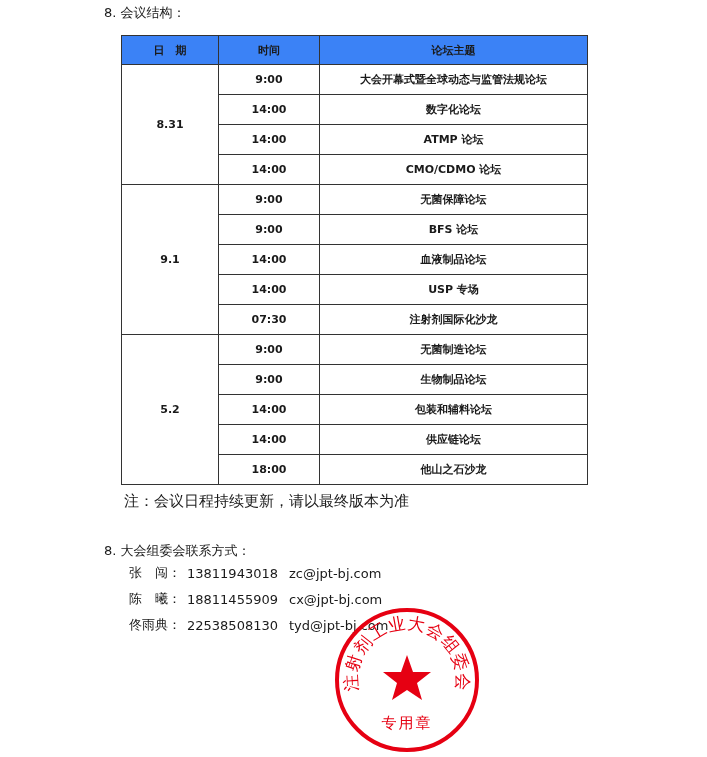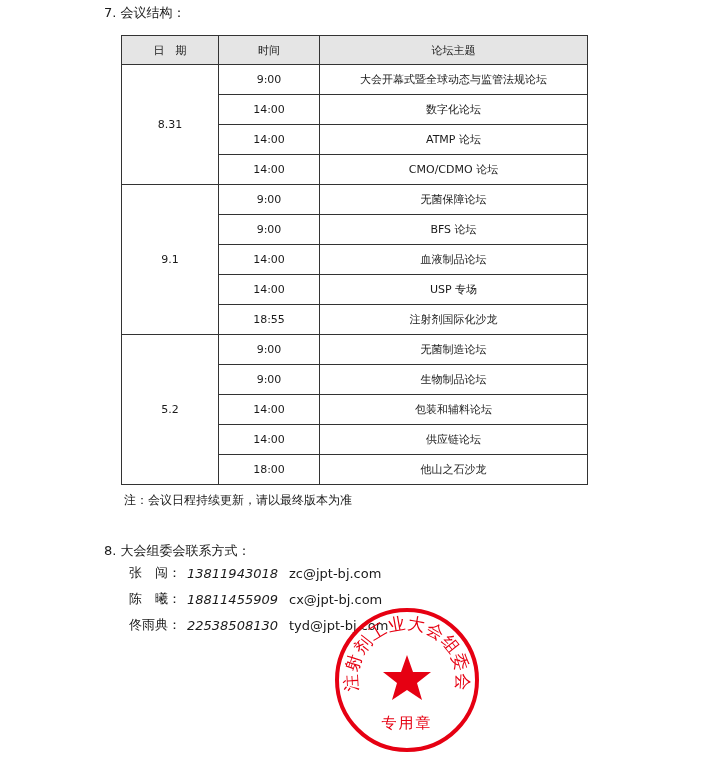--- a/index.html
+++ b/index.html
@@ -4,33 +4,33 @@
 <style>
   html, body { margin:0; padding:0; background:#ffffff; }
   body { width:707px; height:757px; position:relative; overflow:hidden;
          font-family:"DejaVu Sans","Liberation Sans",sans-serif; color:#1a1a1a; }
   .sec-title { position:absolute; left:104px; font-size:13px; }
   #sec7 { top:4px; }
   #sec8 { top:542px; }
   table.sched { position:absolute; left:121px; top:35px; width:466px;
                 border-collapse:collapse; font-size:11px; table-layout:fixed; }
   table.sched th, table.sched td { border:1px solid #333; text-align:center;
-                padding:0; height:29px; }
-  table.sched th { background:#e5e5e5; font-weight:normal; height:28px; }
-  .note { position:absolute; left:124px; top:492px; font-size:12px; }
+                padding:0; height:29px;font-weight:bold; }
+  table.sched th { background:#3b82f6; font-weight:bold; height:28px; }
+  .note { position:absolute; left:124px; top:492px; font-size:15px; }
   .contacts { position:absolute; left:104px; top:560px; font-size:13px;margin-left:25px; }
   .crow { height:26px; display:flex; align-items:center; }
   .cname { width:58px; }
-  .cphone { width:102px;font-style:italic; }
+  .cphone { width:102px; }
   .stamp { position:absolute; left:334px; top:607px; width:146px; height:146px; }
 </style>
 </head>
 <body>
 
-<div class="sec-title" id="sec7">7. 会议结构：</div>
+<div class="sec-title" id="sec7">8. 会议结构：</div>
 
 <table class="sched">
   <colgroup>
       <col style="width:97px">
       <col style="width:101px">
       <col style="width:268px">
     </colgroup>
   <thead>
     <tr>
       <th>日　期</th>
@@ -67,21 +67,21 @@
       </tr>
       <tr>
         <td>14:00</td>
         <td>血液制品论坛</td>
       </tr>
       <tr>
         <td>14:00</td>
         <td>USP 专场</td>
       </tr>
       <tr>
-        <td>18:55</td>
+        <td>07:30</td>
         <td>注射剂国际化沙龙</td>
       </tr>
       <tr>
         <td rowspan="5">5.2</td>
         <td>9:00</td>
         <td>无菌制造论坛</td>
       </tr>
       <tr>
         <td>9:00</td>
         <td>生物制品论坛</td>

